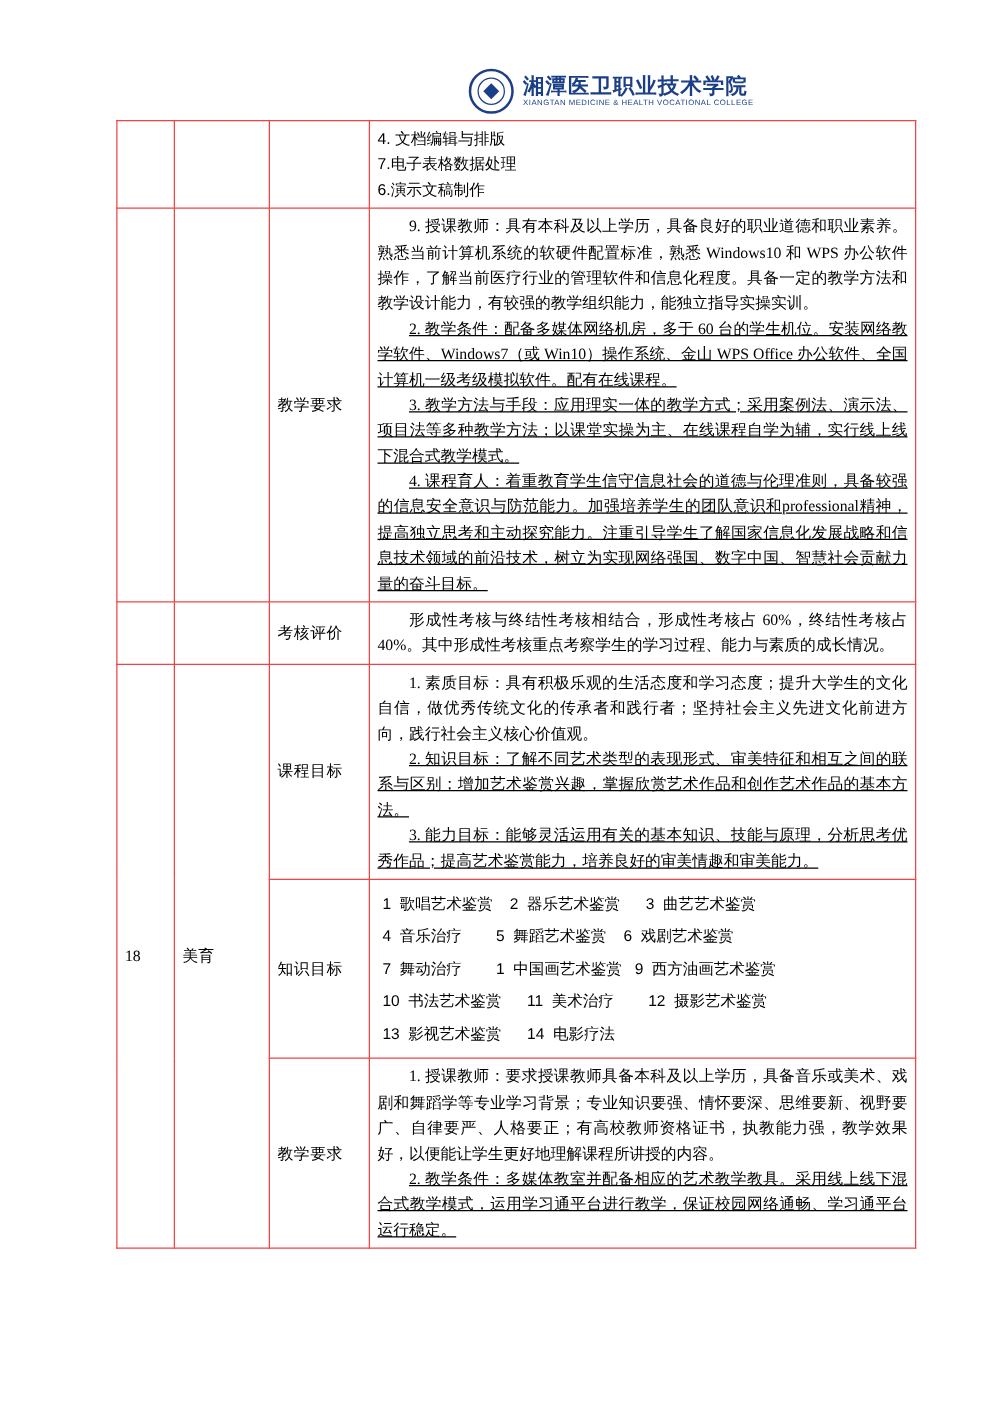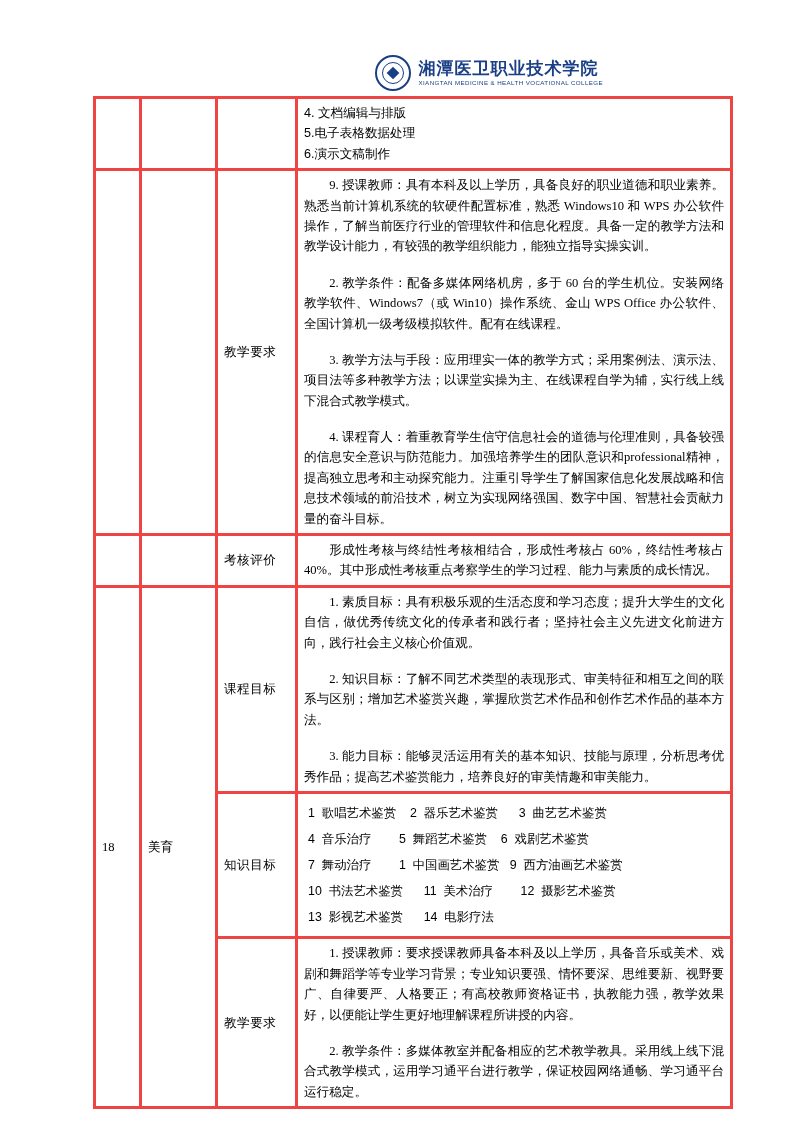--- a/index.html
+++ b/index.html
@@ -85,42 +85,42 @@
   
   table.syllabus {
     position: absolute;
     left: 93px;
     top: 96px;
     width: 640px;
     border-collapse: collapse;
     table-layout: fixed;
   }
   table.syllabus td {
-    border: 3px solid #ef4444;
+    border: 1px solid #ef4444;
     vertical-align: middle;
     padding: 4px 6px;
     font-size: 12.6px;
     line-height: 1.62;
   }
   .col-num { width: 46px; }
   .col-name { width: 76px; }
   .col-label { width: 80px; }
 
   td.center {
   }
   td.body {
     text-align: justify;
     text-justify: inter-ideograph;
     vertical-align: top;
   }
   .para {
     text-indent: 2em;
     margin: 0;
   }
-  .para + .para { margin-top: 16px; }
+  .para + .para { margin-top: 0; text-decoration: underline; }
 
   .flow {
     margin: 0;
     text-indent: 0;
   }
 
   
   .contents-line {
     margin: 4px;
     text-indent: 0;
@@ -169,21 +169,21 @@
       <col>
     </colgroup>
     <tbody>
 
       <tr>
         <td class="center"></td>
         <td class="center"></td>
         <td class="center"></td>
         <td class="body">
           <p class="flow sans">4. 文档编辑与排版</p>
-          <p class="flow sans">5.电子表格数据处理</p>
+          <p class="flow sans">7.电子表格数据处理</p>
           <p class="flow sans">6.演示文稿制作</p>
         </td>
       </tr>
 
       <tr>
         <td class="center"></td>
         <td class="center"></td>
         <td class="center label-cell">教学要求</td>
         <td class="body">
           <p class="para">9. 授课教师：具有本科及以上学历，具备良好的职业道德和职业素养。熟悉当前计算机系统的软硬件配置标准，熟悉 Windows10 和 WPS 办公软件操作，了解当前医疗行业的管理软件和信息化程度。具备一定的教学方法和教学设计能力，有较强的教学组织能力，能独立指导实操实训。</p>

